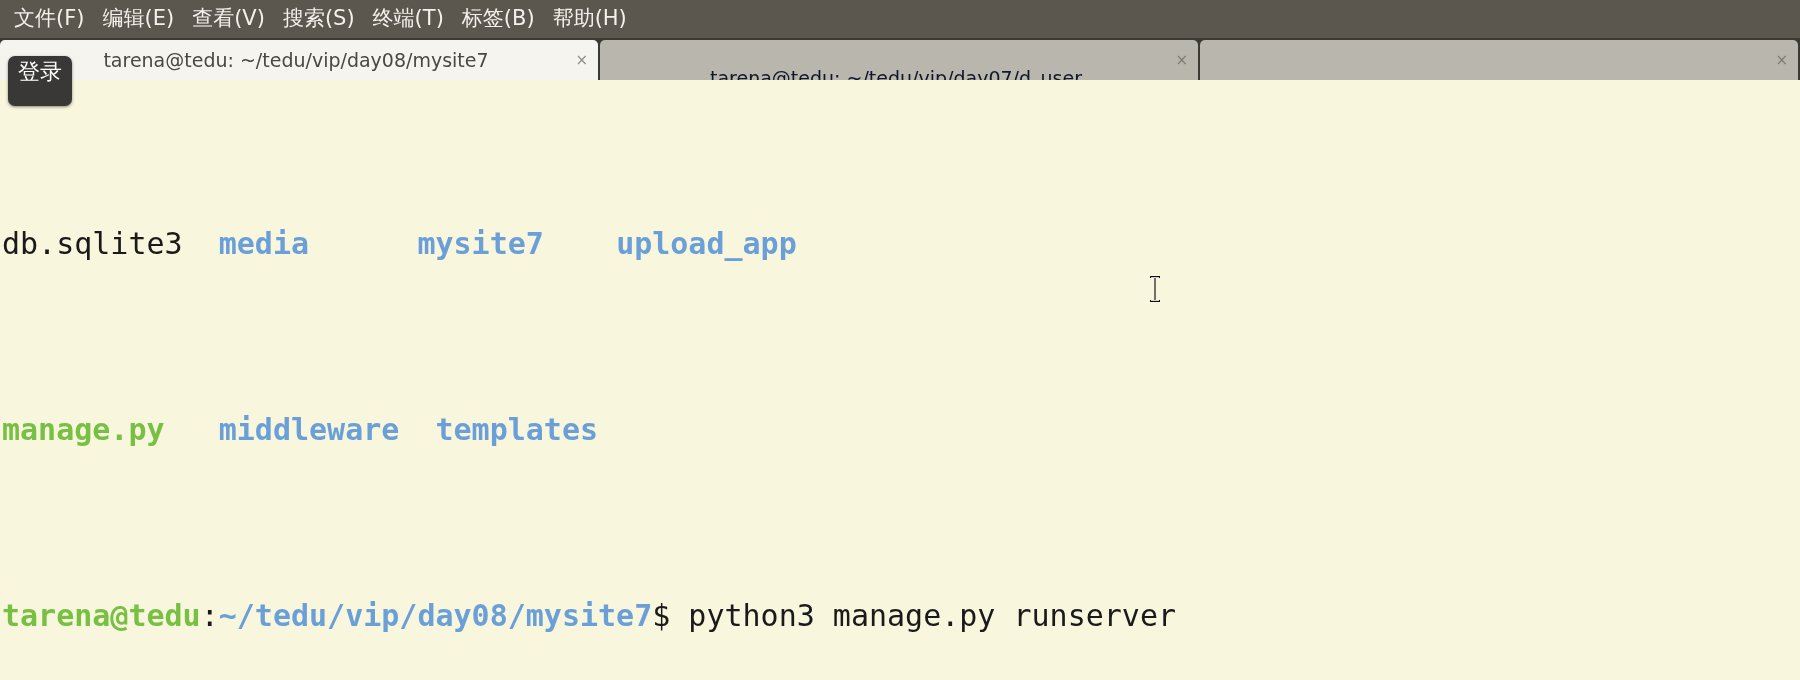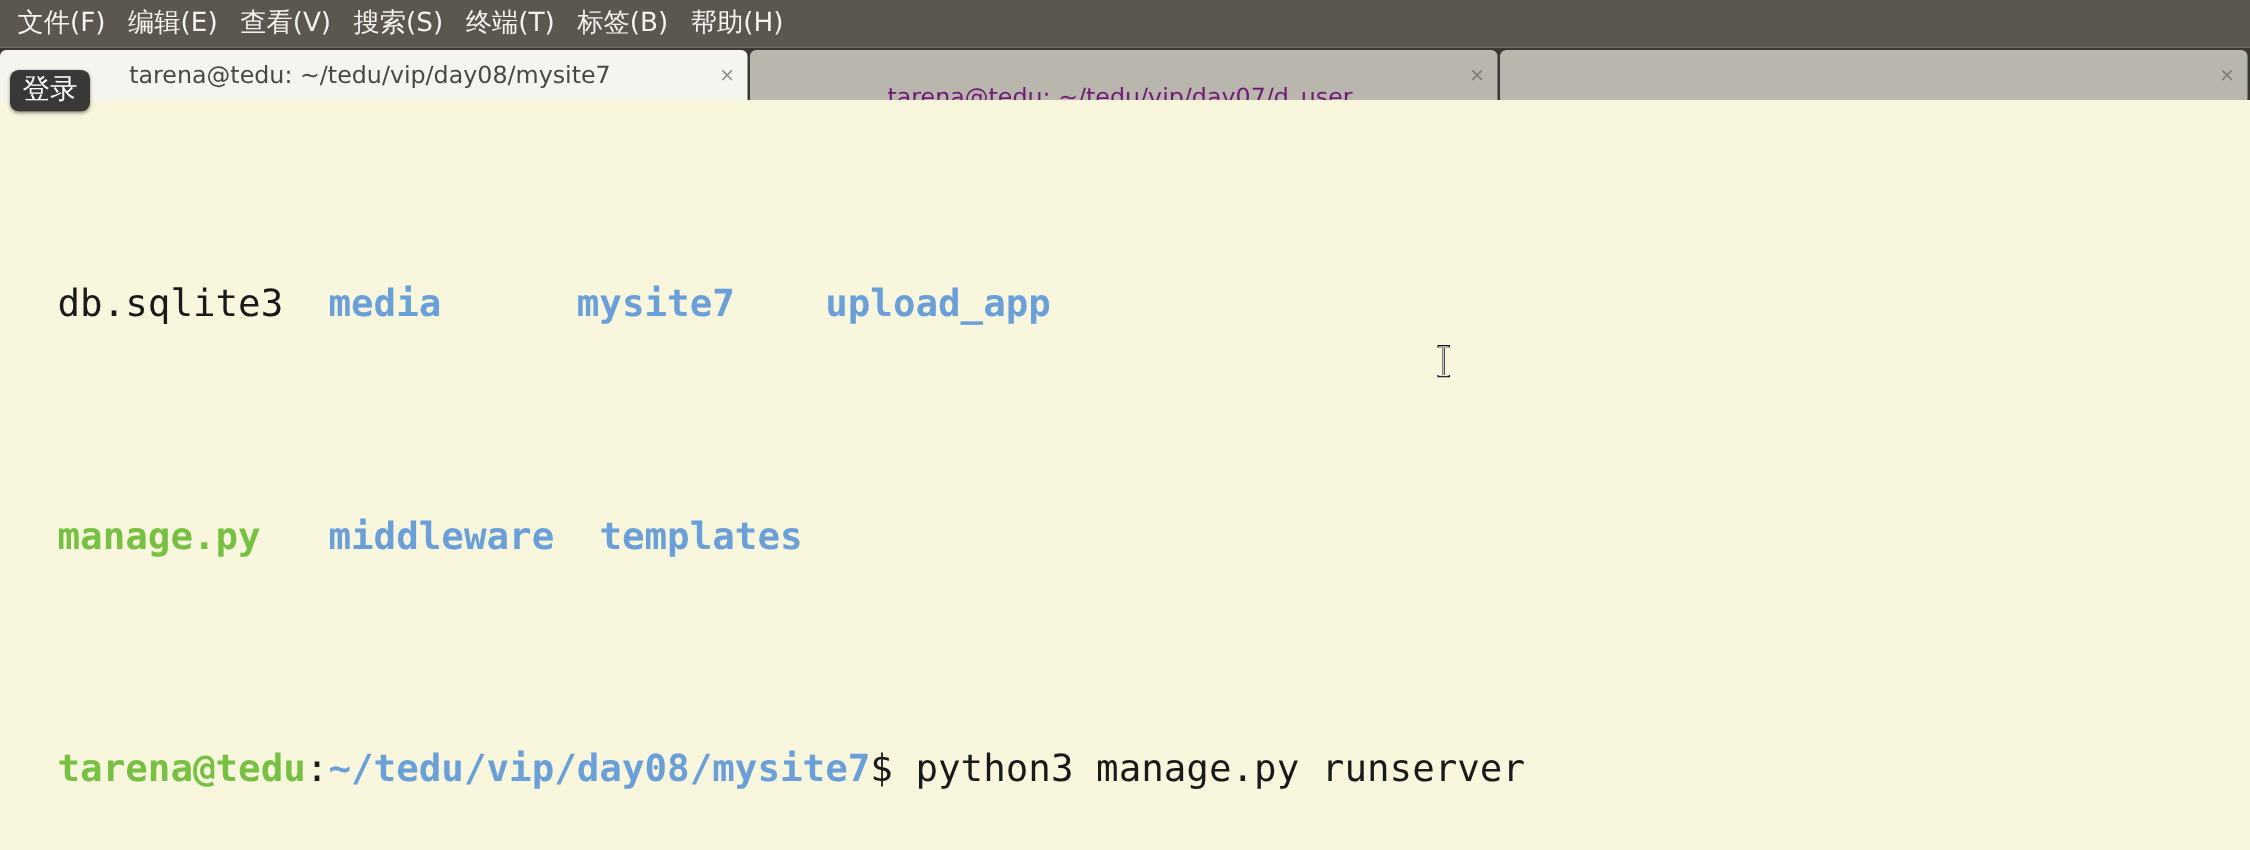--- a/index.html
+++ b/index.html
@@ -90,21 +90,21 @@
   .tab.active {
     background: #f6f4ee;
     width: 600px;
   }
   .tab.active .tab-label { color: #4a4843; }
   .tab.active .tab-close { color: #6d6b66; }
   .tab.inactive {
     background: #b9b6ae;
     width: 600px;
   }
-  .tab.inactive .tab-label { color: #701a75; margin-top: 36px; }
+  .tab.inactive .tab-label { color: #0f172a; margin-top: 36px; }
   .tab.inactive .tab-close { color: #6b6965; }
   .tab.inactive.last { border-right: none; }
 
   
   .terminal {
     flex: 1 1 auto;
     background: #f8f6dd;
     padding: 0 0 0 0;
     box-sizing: border-box;
     position: relative;
@@ -113,34 +113,34 @@
   .term-inner {
     font-family: "DejaVu Sans Mono", monospace;
     font-size: 30px;
     line-height: 46.5px;
     color: #1c1c1c;
     padding-left: 2px;
     padding-top: 1px;
     white-space: pre;
     letter-spacing: 0px;
   }
-  .term-line { white-space: pre; height: 46.5px; margin-left: 44px; }
+  .term-line { white-space: pre; height: 46.5px; }
   .c-black { color: #1a1a1a; }
   .c-blue  { color: #6a9fd8; font-weight: bold; }
   .c-green { color: #77c043; font-weight: bold; }
 
   
   .login-badge {
     position: absolute;
     left: 8px;
     top: 56px;
     background: #393836;
     color: #ffffff;
     border-radius: 7px;
-    padding: 3px 10px 5px 10px;
+    padding: 3px 10px 22px 10px;
     font-size: 22px;
     line-height: 1.15;
     font-family: "DejaVu Sans", sans-serif;
     z-index: 40;
     box-shadow: 0 1px 3px rgba(0,0,0,.45);
   }
 
   
   .cursor-ibeam {
     position: absolute;

